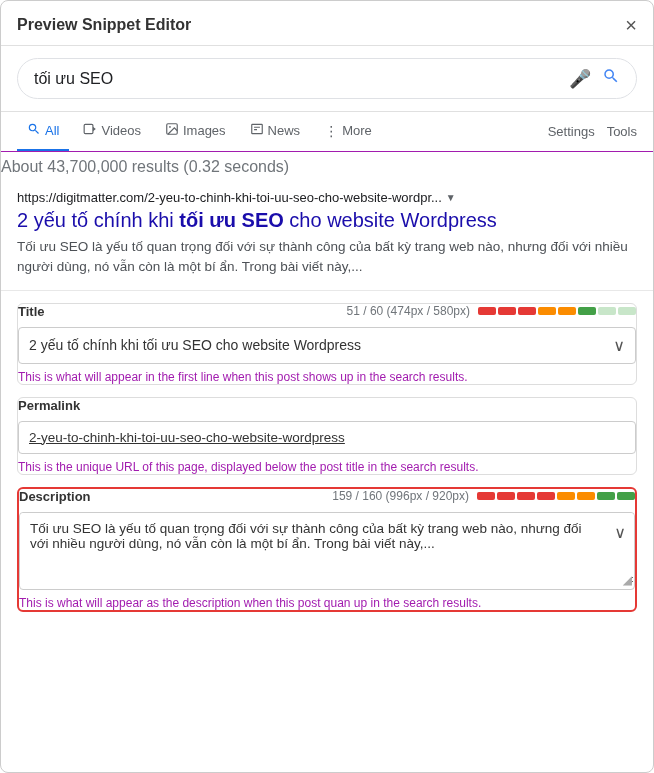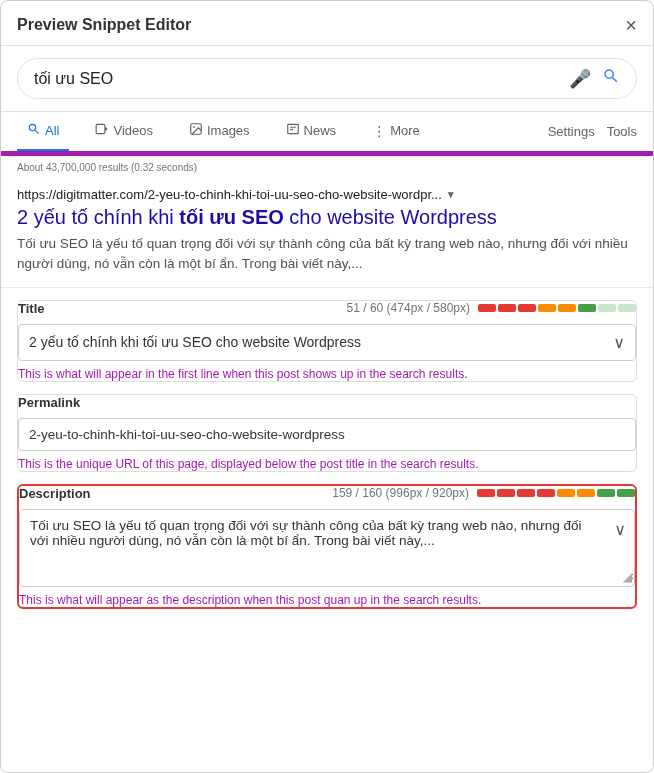--- a/index.html
+++ b/index.html
@@ -62,22 +62,22 @@
     .search-icon-btn {
       color: #4285f4;
       font-size: 18px;
     }
 
     
     .nav-tabs {
       display: flex;
       align-items: center;
       padding: 0 16px;
-      border-bottom: 5px solid #a21caf;
-      gap: 16px;
+      border-bottom: 1px solid #a21caf;
+      gap: 4px;
     }
     .nav-tab {
       display: flex;
       align-items: center;
       gap: 4px;
       padding: 10px 10px;
       font-size: 13px;
       color: #5f6368;
       cursor: pointer;
       border-bottom: 2px solid transparent;
@@ -94,22 +94,22 @@
     .nav-right {
       display: flex;
       gap: 12px;
       font-size: 13px;
       color: #5f6368;
     }
     .nav-right span { cursor: pointer; }
 
     
     .results-count {
-      padding: 6px 16px;
-      font-size: 10px;
+      padding: 6px 0;
+      font-size: 16px;
       color: #70757a;
     }
 
     
     .search-result {
       padding: 8px 16px 12px;
       border-bottom: 1px solid #e8e8e8;
     }
     .result-url {
       font-size: 13px;
@@ -207,20 +207,21 @@
     
     .permalink-input {
       width: 100%;
       border: 1px solid #ccc;
       border-radius: 4px;
       padding: 8px 10px;
       font-size: 13.5px;
       color: #333;
       outline: none;
       margin-bottom: 6px;
+      text-decoration: underline;
     }
 
     
     .description-textarea-wrap {
       border: 1px solid #ccc;
       border-radius: 4px;
       position: relative;
       margin-bottom: 6px;
     }
     .description-textarea {

